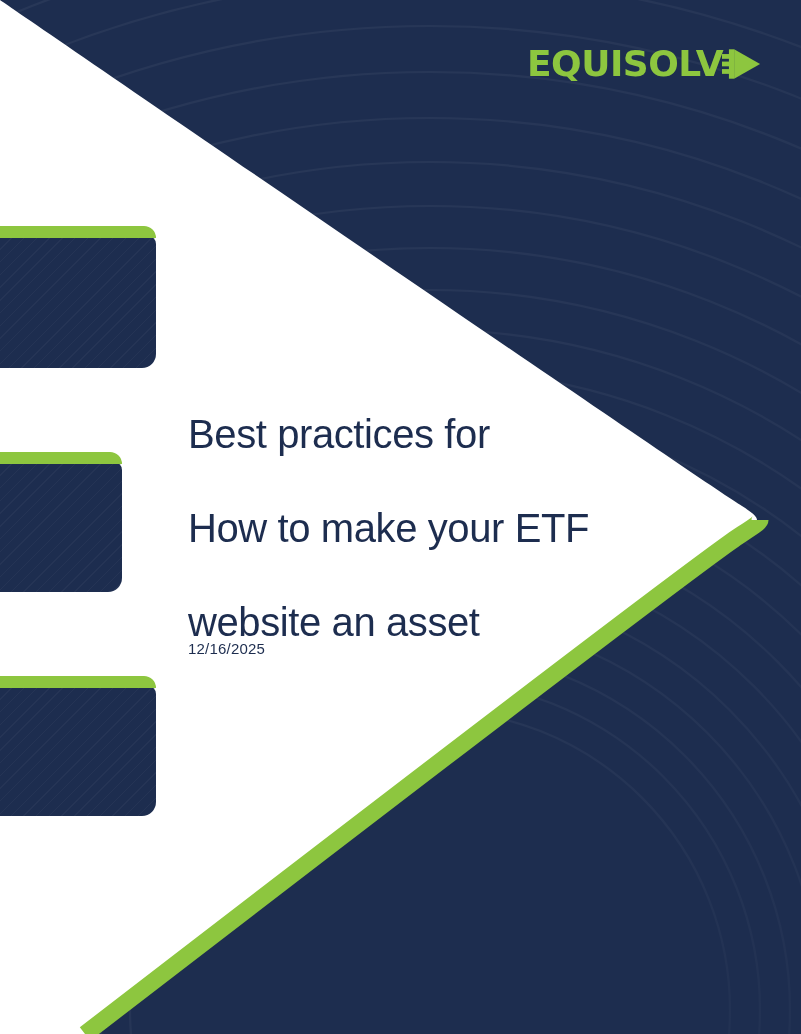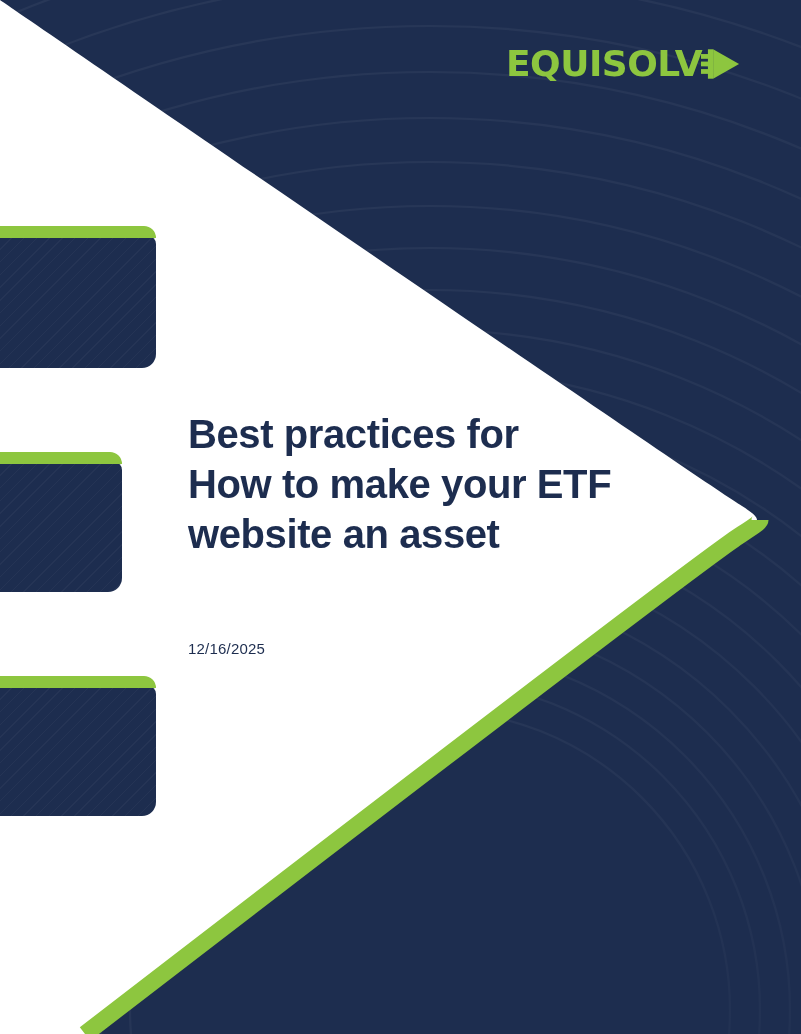--- a/index.html
+++ b/index.html
@@ -21,21 +21,21 @@
     position: absolute;
     inset: 0;
     width: 801px;
     height: 1034px;
     display: block;
   }
 
   
   #logo {
     position: absolute;
-    left: 506px;
+    left: 527px;
     top: 41px;
     width: 235px;
     height: 46px;
     display: flex;
     align-items: center;
     gap: 0px;
   }
   #logo-wordmark {
     font-family: "DejaVu Sans", sans-serif;
     font-weight: bold;
@@ -96,22 +96,22 @@
     top: 409px;
     width: 500px;
   }
   .title-line {
     color: #1d2d4f;
     font-size: 40px;
     line-height: 50px;
     letter-spacing: -0.4px;
     white-space: nowrap;
   }
-  .title-line.bold { font-weight: bold; }
-  .title-line.regular { font-weight: bold; }
+  .title-line.bold { font-weight: normal; }
+  .title-line.regular { font-weight: normal; margin-top: 44px; }
 
   #doc-date {
     position: absolute;
     left: 188px;
     top: 640px;
     color: #1d2d4f;
     font-size: 15px;
     font-weight: normal;
     letter-spacing: 0.2px;
   }

